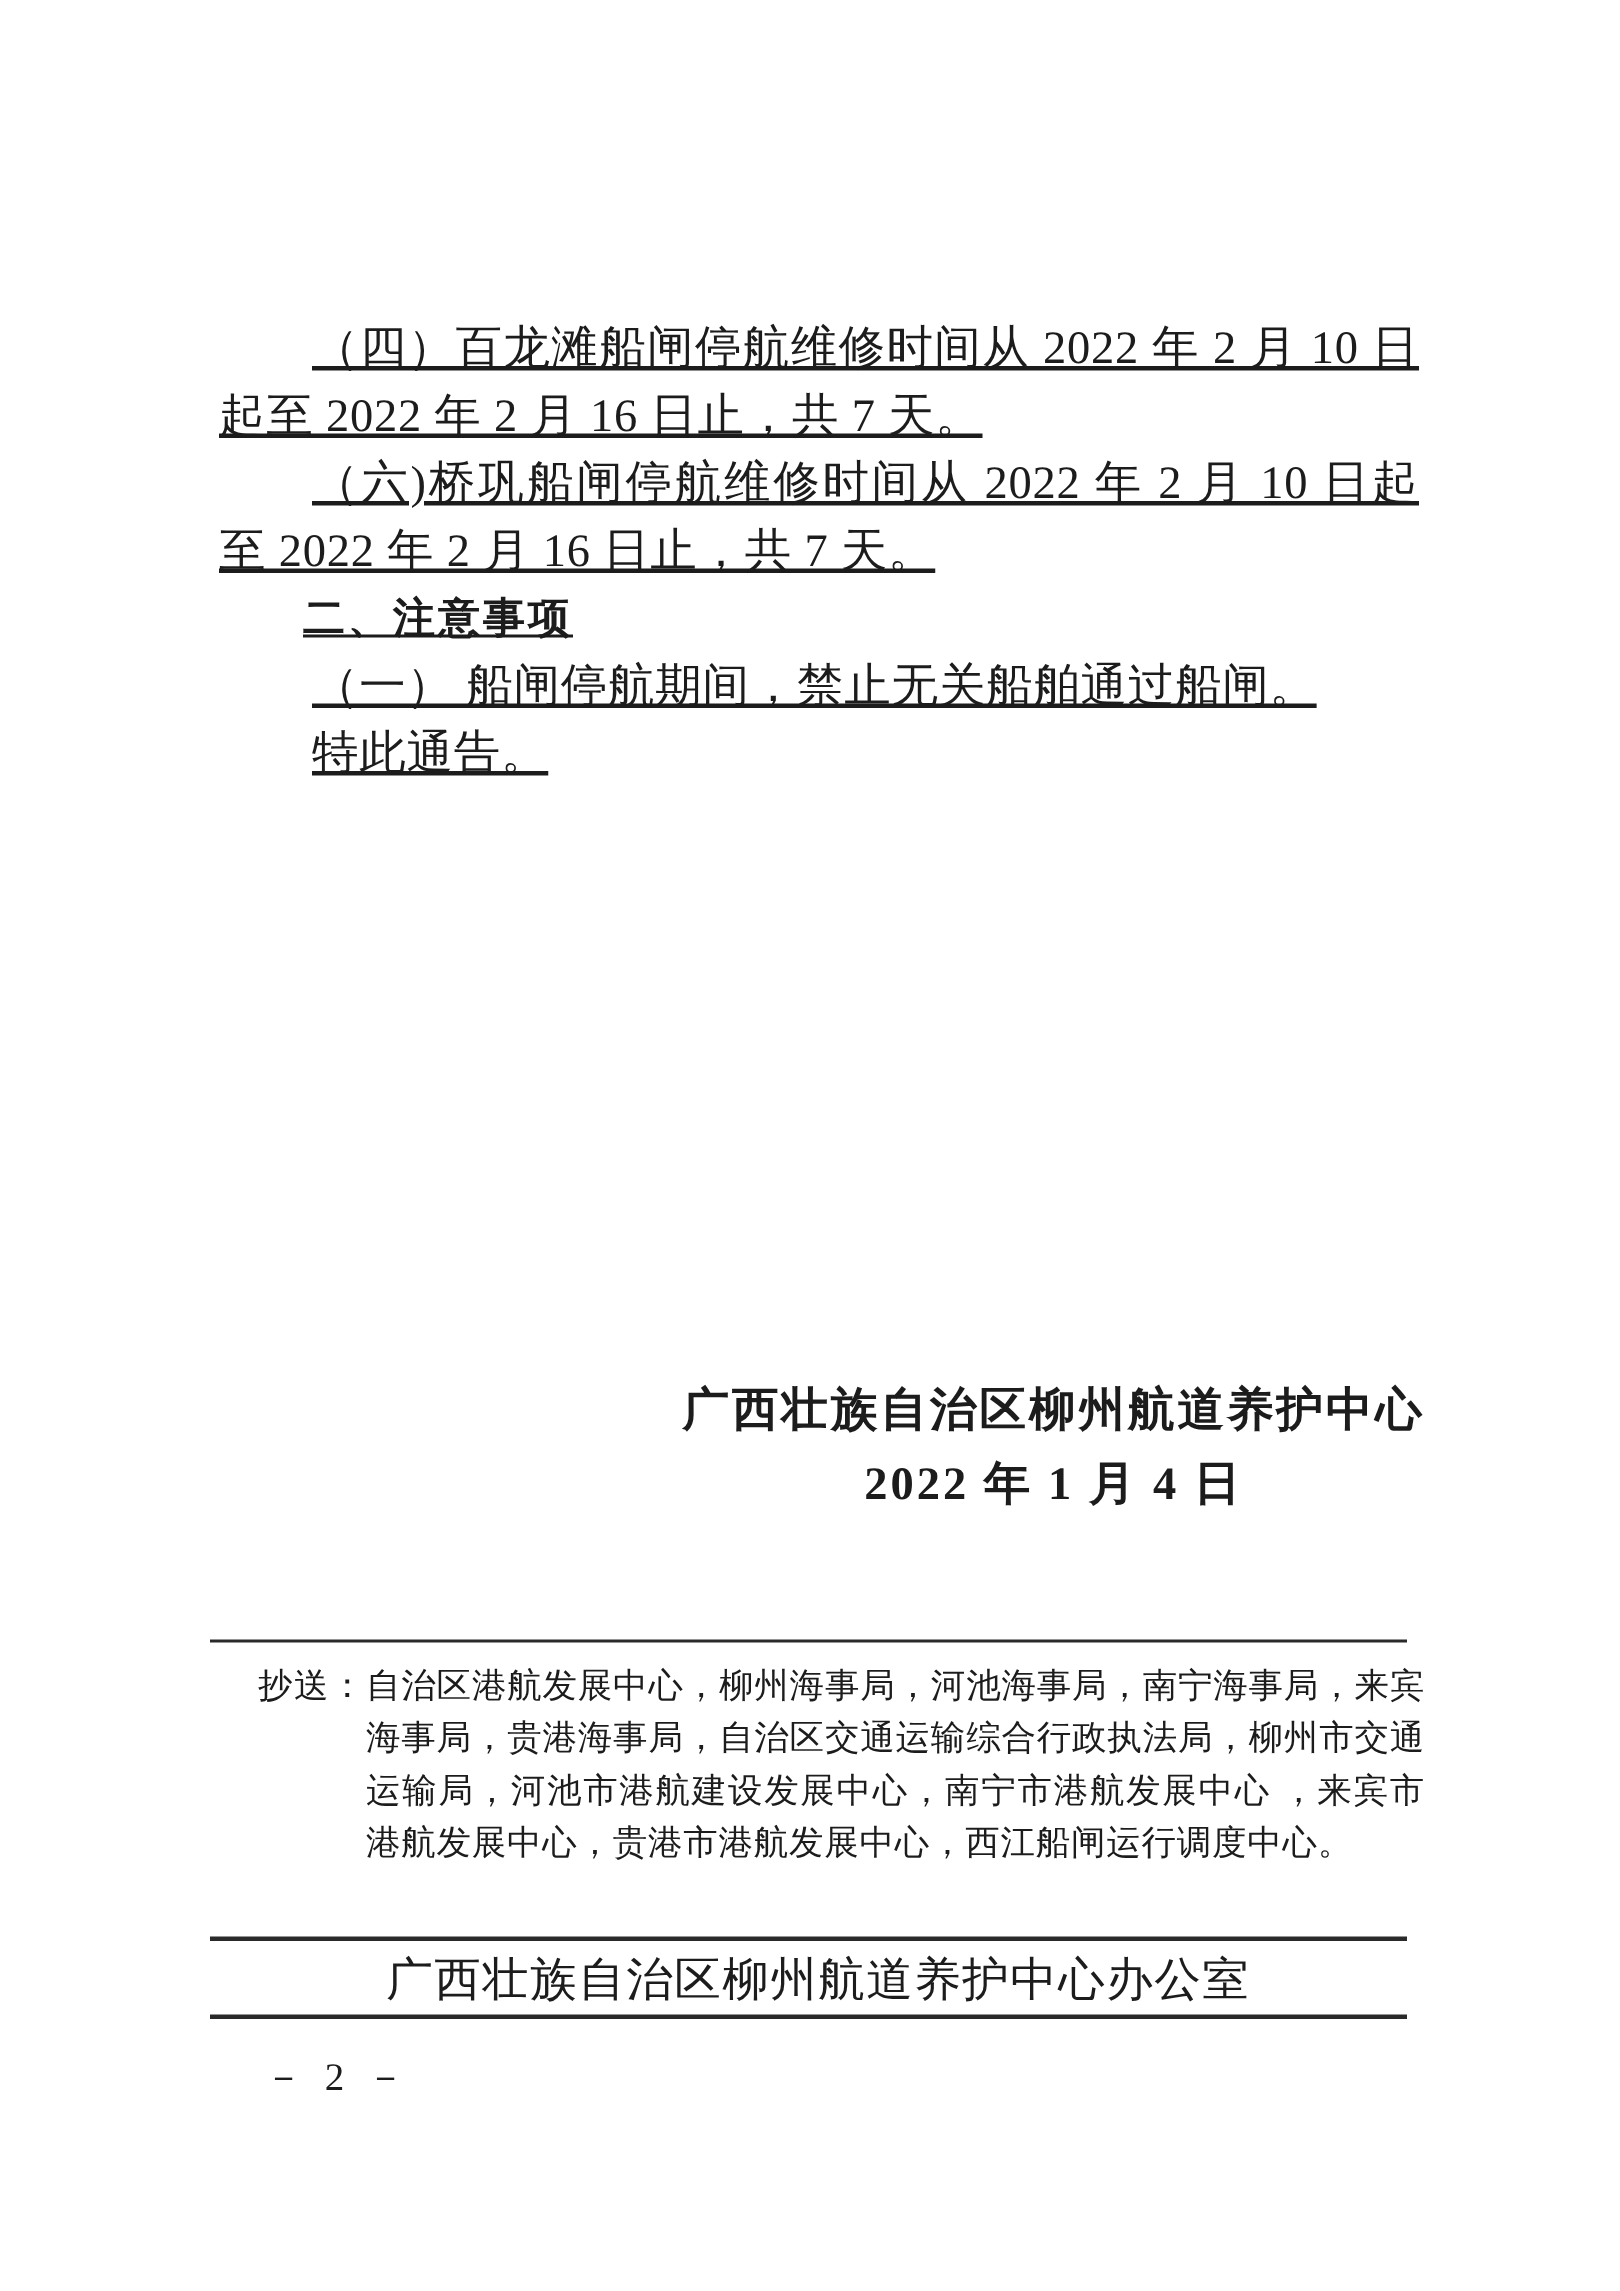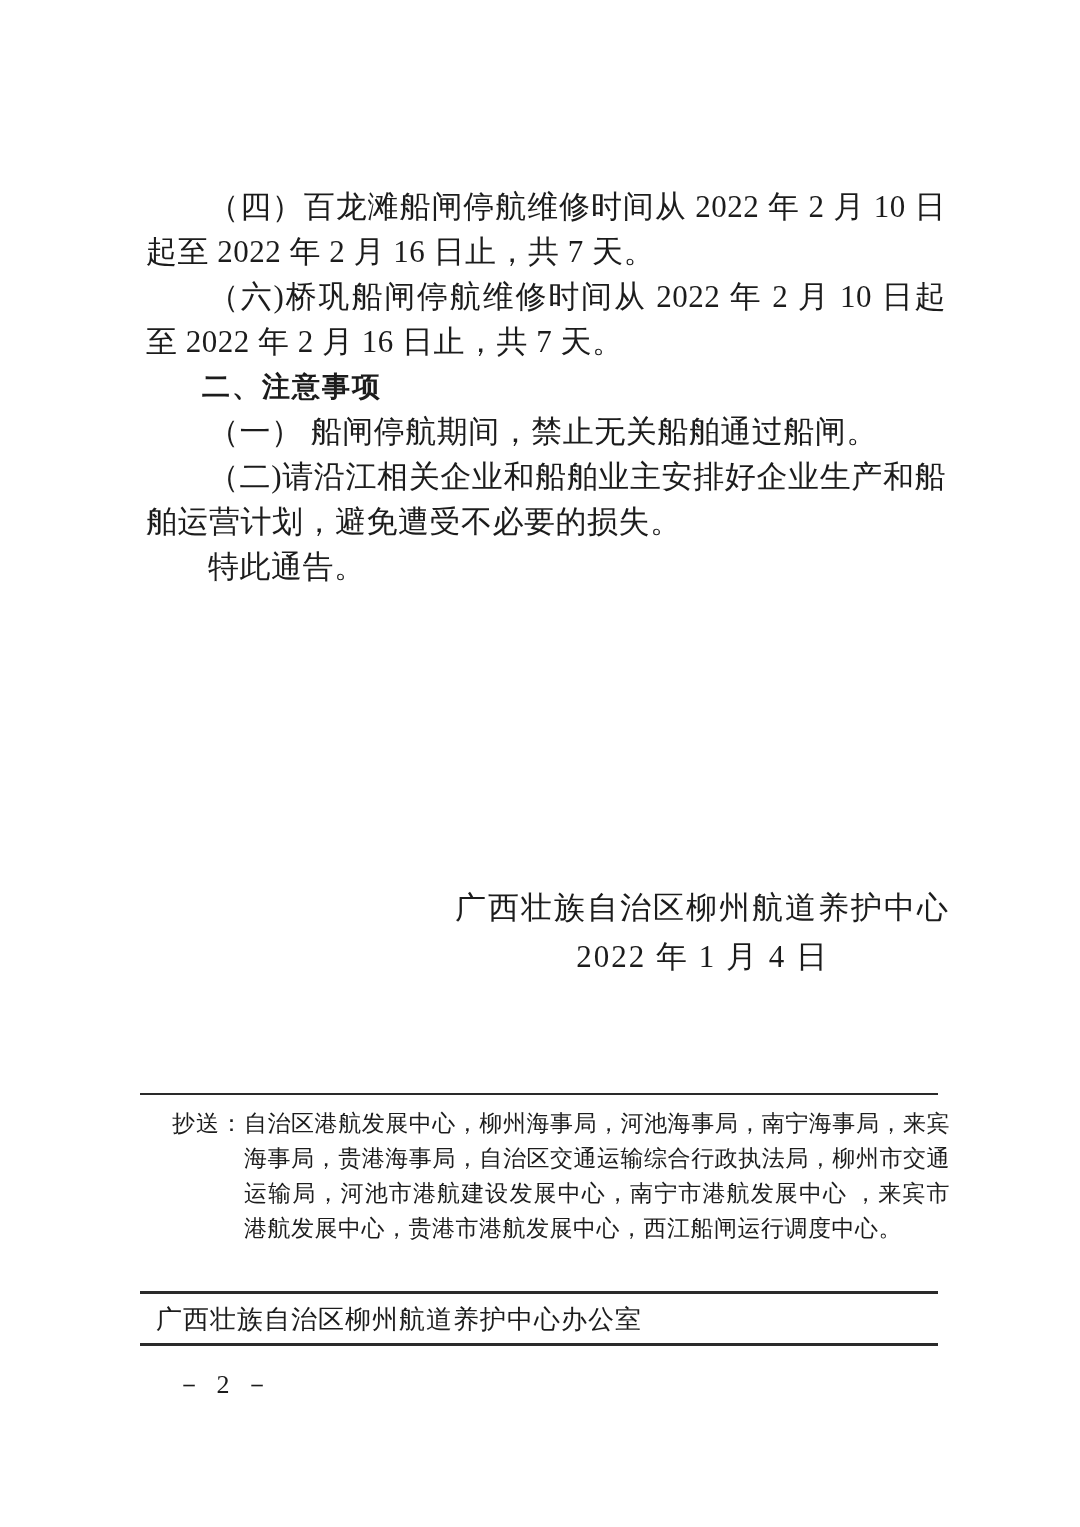--- a/index.html
+++ b/index.html
@@ -13,50 +13,52 @@
     height: 1527px;
     background: #ffffff;
     color: #1c1c1c;
     font-family: "Liberation Serif", "DejaVu Serif", serif;
     overflow: hidden;
   }
   
   .body-text {
     position: absolute;
     left: 146px;
-    top: 184px;
+    top: 209px;
     width: 800px;
     font-size: 31px;
     line-height: 45px;
     text-align: justify;
     letter-spacing: 0.5px;
+    text-decoration: underline;
   }
   .body-text p {
     margin: 0;
     text-indent: 2em;
   }
   .body-text h2 {
     margin: 0;
     text-indent: 2em;
     font-size: 28px;
     line-height: 45px;
     font-weight: bold;
     font-family: "Liberation Sans", "DejaVu Sans", sans-serif;
     letter-spacing: 2px;
   }
   
   .signature {
     position: absolute;
-    top: 883px;
+    top: 915px;
     right: 130px;
     text-align: center;
     font-size: 31px;
     line-height: 49px;
     letter-spacing: 2px;
     white-space: nowrap;
+    font-weight: bold;
   }
   
   .rule {
     position: absolute;
     left: 140px;
     width: 798px;
     background: #2a2a2a;
   }
   .rule-thin   { top: 1093px; height: 2px; }
   .rule-mid    { top: 1291px; height: 3px; }
@@ -84,45 +86,45 @@
     letter-spacing: 0.5px;
   }
   .issuer-row {
     position: absolute;
     left: 156px;
     top: 1298px;
     width: 779px;
     display: flex;
     justify-content: space-between;
     align-items: center;
-    font-size: 26px;
+    font-size: 31px;
     line-height: 44px;
     letter-spacing: 1px;
     white-space: nowrap;
+    flex-direction: column;
   }
   .page-number {
     position: absolute;
     left: 176px;
     top: 1370px;
     font-size: 26px;
     line-height: 30px;
     letter-spacing: 4px;
   }
 </style>
 </head>
 <body>
 
 <div class="page">
 
   <main class="body-text">
     <p>（四）百龙滩船闸停航维修时间从 2022 年 2 月 10 日起至 2022 年 2 月 16 日止，共 7 天。</p>
     <p>（六)桥巩船闸停航维修时间从 2022 年 2 月 10 日起至 2022 年 2 月 16 日止，共 7 天。</p>
     <h2>二、注意事项</h2>
     <p>（一） 船闸停航期间，禁止无关船舶通过船闸。</p>
-    <p>（二)请沿江相关企业和船舶业主安排好企业生产和船舶运营计划，避免遭受不必要的损失。</p>
     <p>特此通告。</p>
   </main>
 
   <div class="signature">
     <div>广西壮族自治区柳州航道养护中心</div>
     <div>2022 年 1 月 4 日</div>
   </div>
 
   <div class="rule rule-thin"></div>
 

